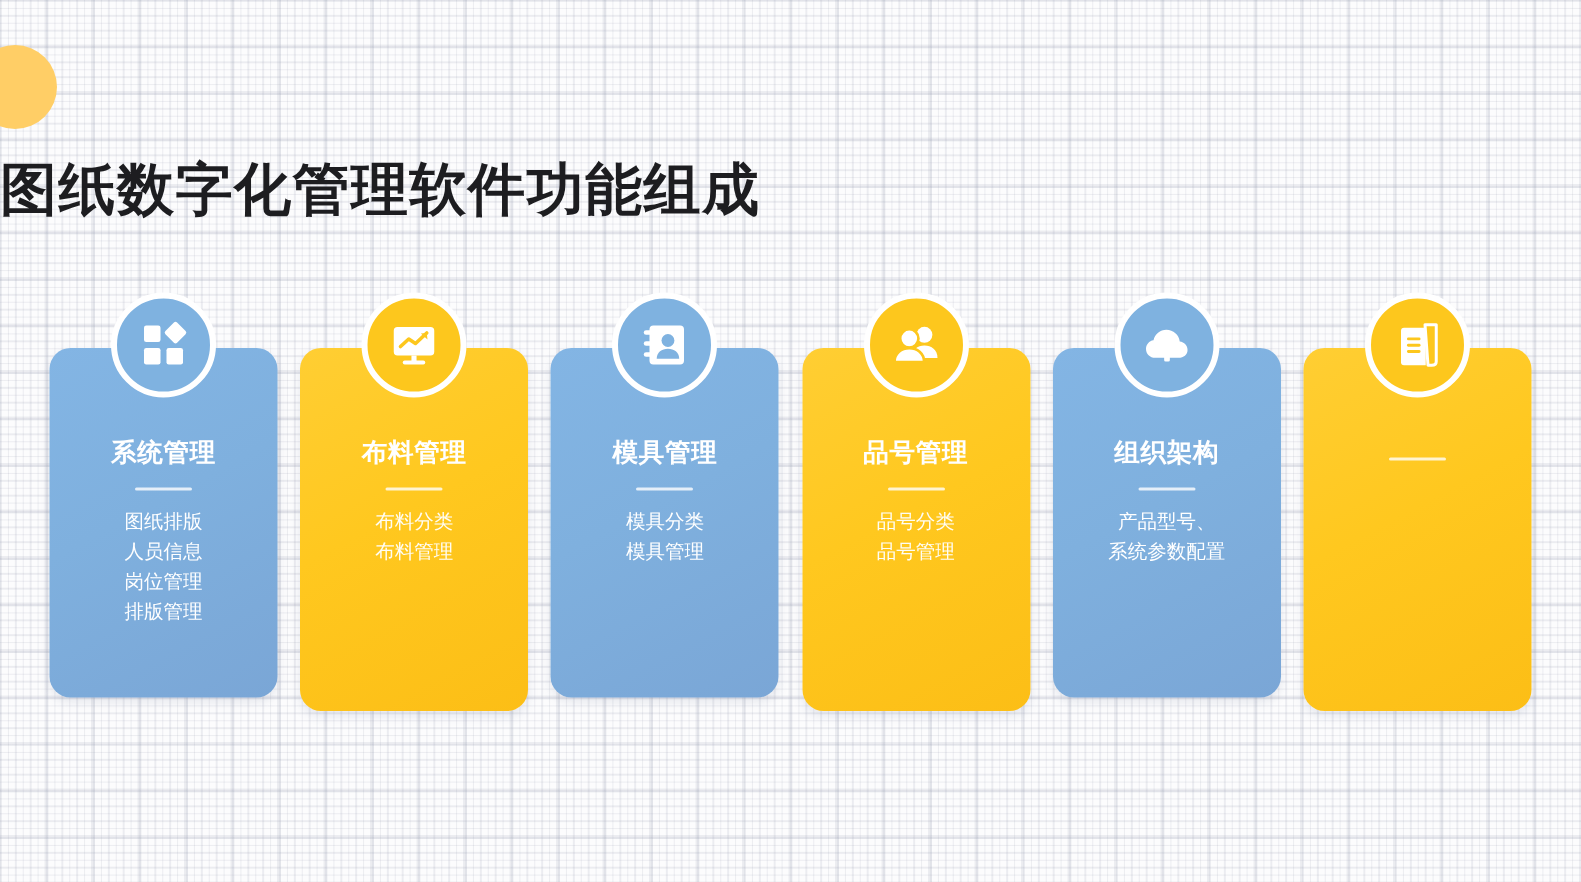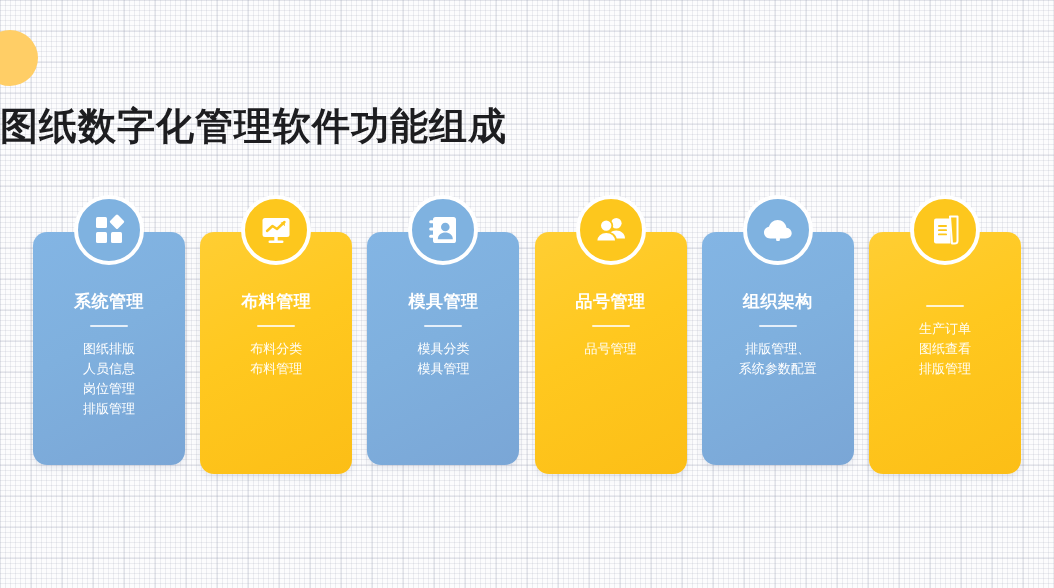--- a/index.html
+++ b/index.html
@@ -230,58 +230,54 @@
       <circle cx="19.3" cy="14" r="4.3" fill="#7fb2e0"></circle>
       <path d="M11.8 26.2c0-4.3 3.4-6.7 7.5-6.7s7.5 2.4 7.5 6.7z" fill="#7fb2e0"></path>
     </svg>
         </div>
       </div>
       <div class="card-wrap">
         <div class="card yellow">
           <div class="card-title">品号管理</div>
           <div class="divider"></div>
           <ul class="card-items">
+            <li>品号分类</li>
             <li>品号管理</li>
           </ul>
         </div>
         <div class="badge yellow">
     <svg width="34" height="34" viewBox="0 0 34 34" aria-hidden="true">
       <circle cx="22.3" cy="10.2" r="5.3" fill="#fff"></circle>
       <path d="M13.6 25.6c0-5.2 4.1-8.2 8.7-8.2s8.7 3 8.7 8.2z" fill="#fff"></path>
       <circle cx="12.2" cy="12.6" r="6.1" fill="#fff" stroke="#fdc71d" stroke-width="1.8"></circle>
       <path d="M2.3 28.4c0-5.9 4.7-9.3 9.9-9.3s9.9 3.4 9.9 9.3z" fill="#fff" stroke="#fdc71d" stroke-width="1.8"></path>
     </svg>
         </div>
       </div>
       <div class="card-wrap">
         <div class="card blue">
           <div class="card-title">组织架构</div>
           <div class="divider"></div>
           <ul class="card-items">
-            <li>排版管理、</li>
+            <li>产品型号、</li>
             <li>系统参数配置</li>
           </ul>
         </div>
         <div class="badge blue">
     <svg width="34" height="34" viewBox="0 0 34 34" aria-hidden="true">
       <path d="M9.2 25.5c-3.6 0-6.2-2.6-6.2-5.9 0-3 2.1-5.4 5-5.8.9-4 4.4-6.9 8.6-6.9
                4.6 0 8.4 3.4 8.9 7.8 3 .3 5.2 2.7 5.2 5.6 0 3.1-2.6 5.2-6 5.2z" fill="#fff"></path>
       <rect x="15.1" y="17" width="3.8" height="11" rx="1" fill="#fff"></rect>
       <polygon points="17,13.3 22.3,19.4 11.7,19.4" fill="#fff"></polygon>
     </svg>
         </div>
       </div>
       <div class="card-wrap">
         <div class="card yellow">
           <div class="divider"></div>
-          <ul class="card-items">
-            <li>生产订单</li>
-            <li>图纸查看</li>
-            <li>排版管理</li>
-          </ul>
         </div>
         <div class="badge yellow">
     <svg width="34" height="34" viewBox="0 0 34 34" aria-hidden="true">
       <path d="M22 3.5 L29.5 3.5 L29.5 28 Q29.5 30.5 26.5 30.5 L24 30.5 Z" fill="none" stroke="#fff" stroke-width="2" stroke-linejoin="round"></path>
       <path d="M6 7.5 Q6 5.5 8 5.5 L22.5 5.5 L22.5 30.5 L8 30.5 Q6 30.5 6 28.5 Z" fill="#fff"></path>
       <rect x="10" y="12" width="9" height="1.9" rx="0.9" fill="#fdc71d"></rect>
       <rect x="10" y="16.2" width="9" height="1.9" rx="0.9" fill="#fdc71d"></rect>
       <rect x="10" y="20.4" width="9" height="1.9" rx="0.9" fill="#fdc71d"></rect>
     </svg>
         </div>

